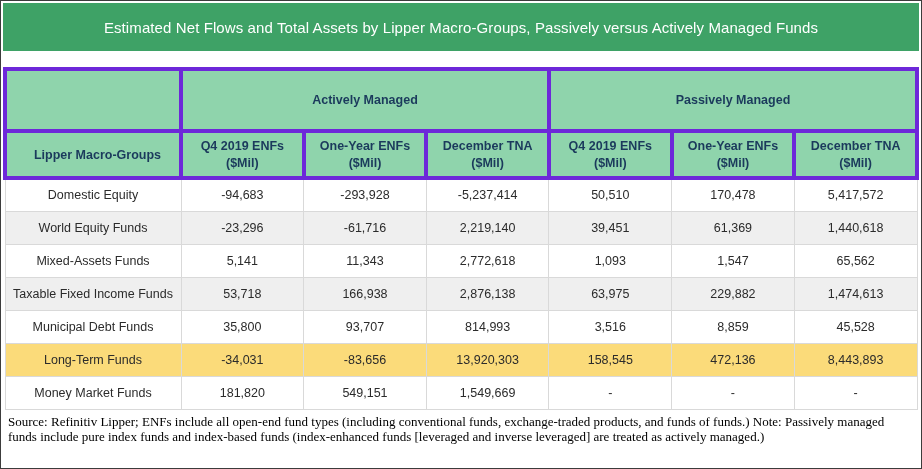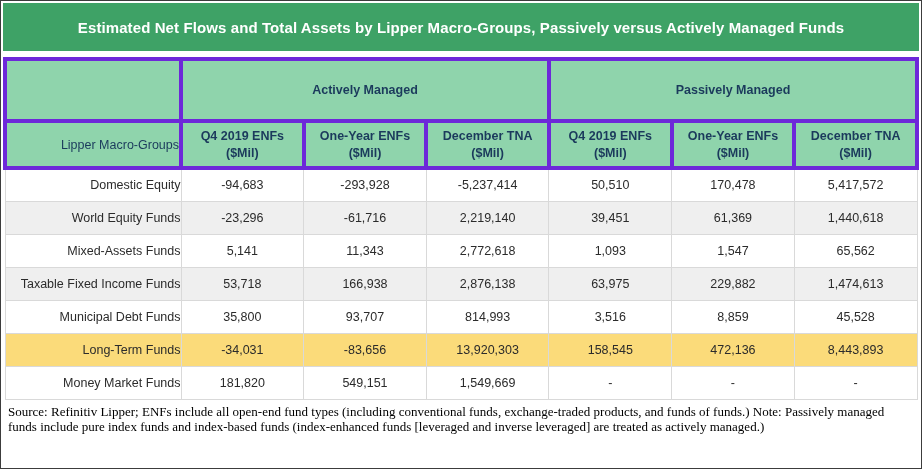--- a/index.html
+++ b/index.html
@@ -8,25 +8,25 @@
     width:922px; height:469px;
     border:1px solid #3c3c3c;
     background:#fff;
     padding:2px;
     font-family:"Liberation Sans", sans-serif;
     overflow:hidden;
   }
   .title-bar {
     background:var(--title-bar,#3ea266);
     color:#fff;
-    font-weight:bold;
+    font-weight:normal;
     font-size:15px;
     height:48px;
     display:flex; align-items:center; justify-content:center;
-    margin-bottom:6px;
+    margin-bottom:16px;
     letter-spacing:.1px;
   }
   table.funds {
     border-collapse:collapse;
     table-layout:fixed;
     width:916px;
   }
   table.funds th, table.funds td {
     font-size:12.5px;
     vertical-align:middle;
@@ -34,32 +34,32 @@
   .corner, .group-hdr, .label-hdr, .col-hdr {
     background:var(--header-bg,#8fd4ac);
     color:var(--header-text,#1b3a5c);
     border:4px solid #6d28d9;
   }
   .group-hdr {
     font-size:14px; font-weight:bold; text-align:center; height:62px;
   }
   .colhdr-row th { height:47px; }
   .label-hdr {
-    font-weight:normal; text-align:right; padding-left:9px;
+    font-weight:bold; text-align:center; padding-left:9px;
   }
   .col-hdr { font-weight:bold; text-align:center; line-height:1.3; }
   tr.data-row td {
     height:33px;
     border:1px solid #d9d9d9;
     text-align:center;
     color:#2b2b2b;
     background:#ffffff;
   }
   tr.data-row td.row-label {
-    text-align:right; 
+    text-align:center; 
   }
   tr.alt td { background:var(--alt-row,#efefef); }
   tr.highlight td { background:var(--highlight,#fbdb7a); }
   tr.total-row td {
     background:var(--highlight,#fbdb7a);
     border-left:1px solid #d9d9d9; border-right:1px solid #d9d9d9;
     border-top:2px solid var(--total-border,#3f3f3f);
     border-bottom:2px solid var(--total-border,#3f3f3f);
     font-weight:bold;
     height:42px;

